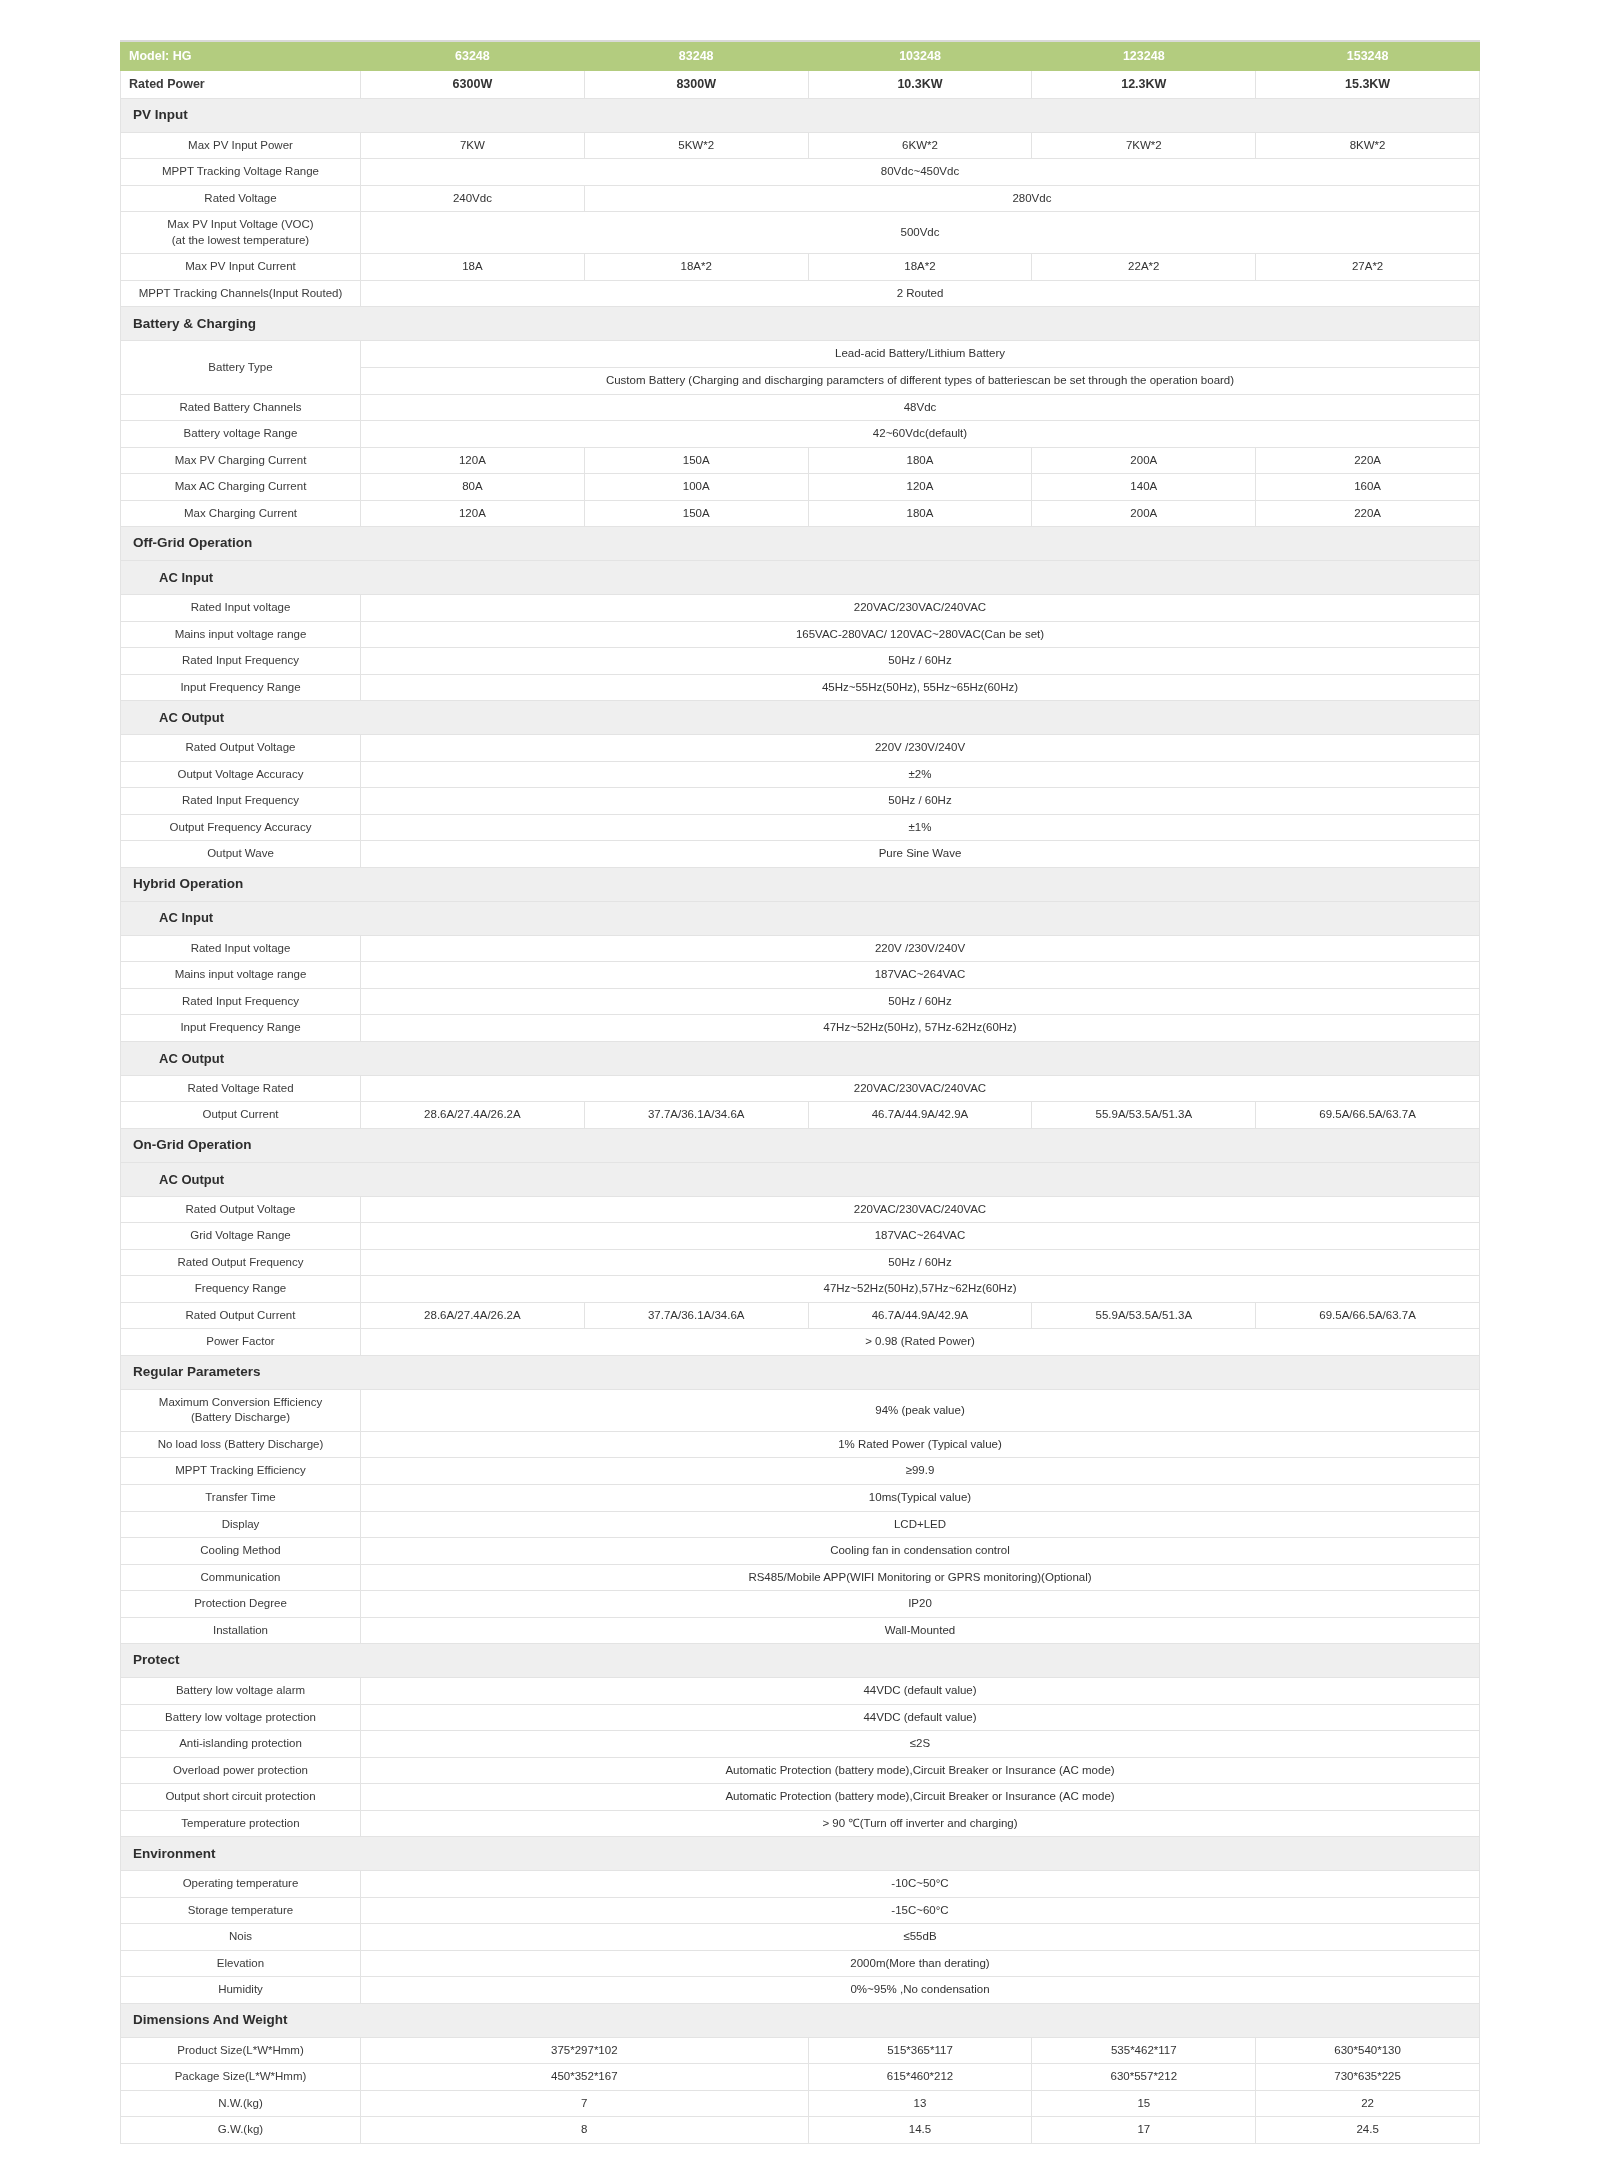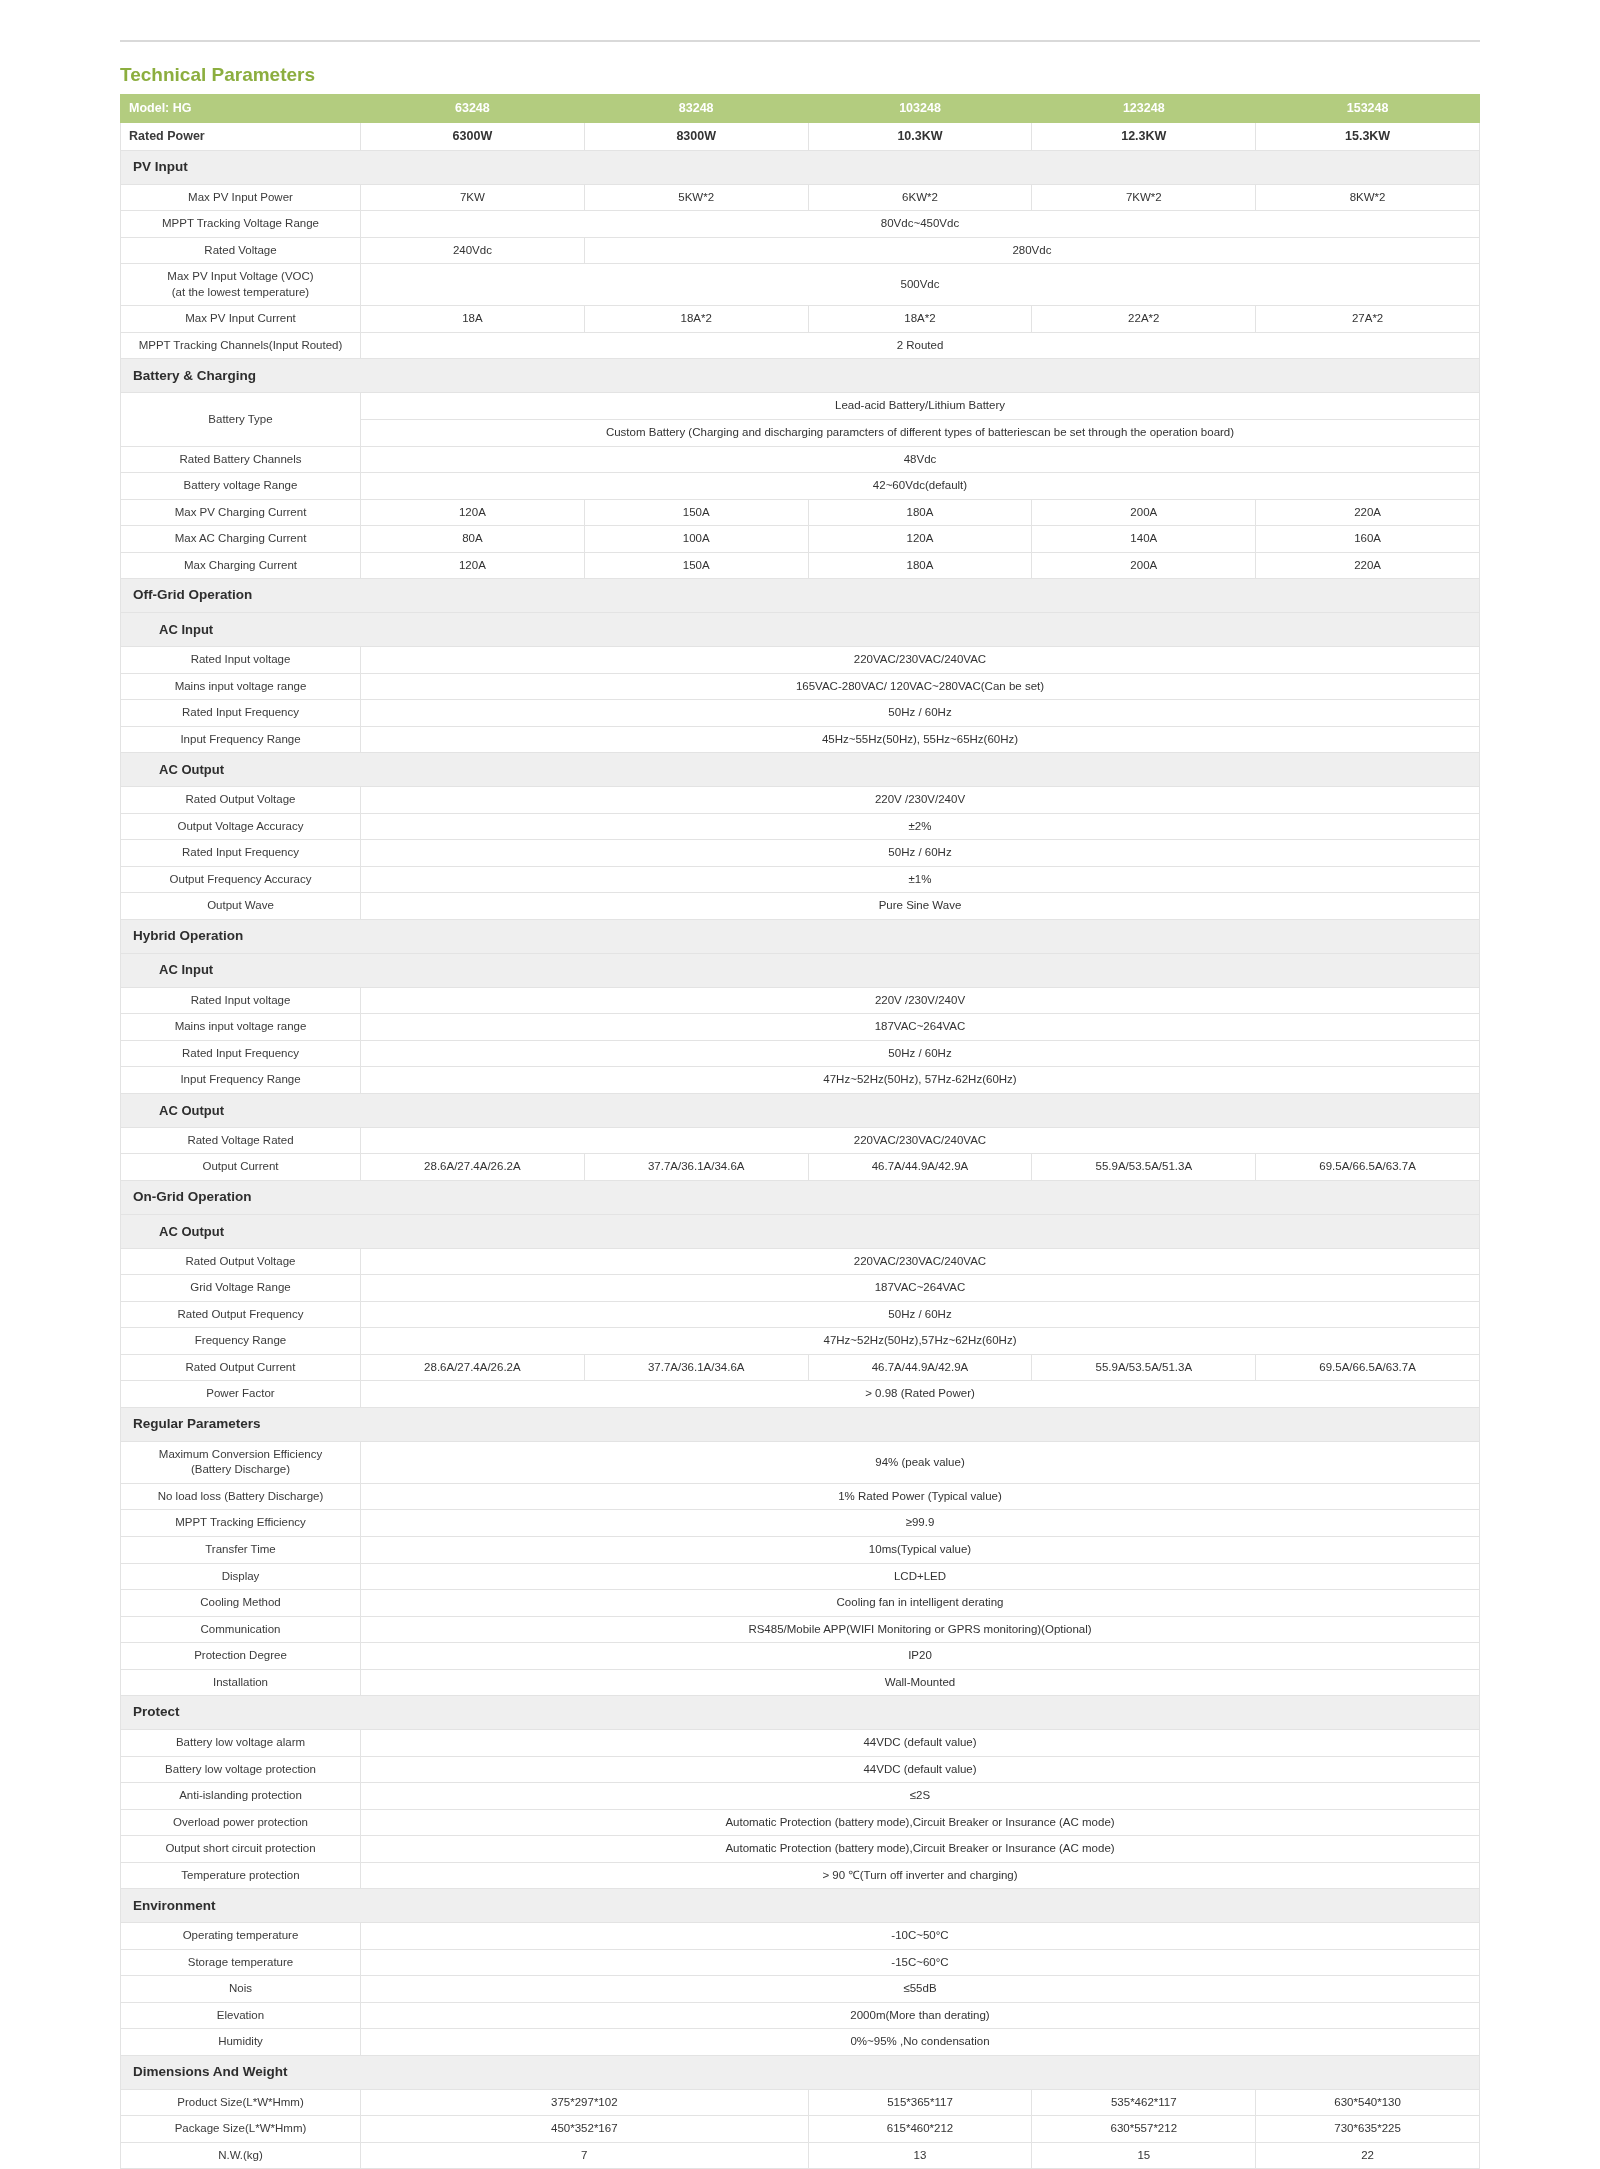--- a/index.html
+++ b/index.html
@@ -99,21 +99,20 @@
 </head>
 <body>
 
 <div class="page">
 
   <div class="header">
     <div class="header-rule"></div>
   </div>
 
   <div class="table-wrap">
-    <div class="section-title">Technical Parameters</div>
     <table class="spec">
       <colgroup>
         <col style="width:240px">
         <col style="width:auto">
         <col style="width:auto">
         <col style="width:auto">
         <col style="width:auto">
         <col style="width:auto">
       </colgroup>
       <tbody id="spec-body">
@@ -345,21 +344,21 @@
           <tr>
             <td class="label">Transfer Time</td>
             <td colspan="5">10ms(Typical value)</td>
           </tr>
           <tr>
             <td class="label">Display</td>
             <td colspan="5">LCD+LED</td>
           </tr>
           <tr>
             <td class="label">Cooling Method</td>
-            <td colspan="5">Cooling fan in intelligent derating</td>
+            <td colspan="5">Cooling fan in condensation control</td>
           </tr>
           <tr>
             <td class="label">Communication</td>
             <td colspan="5">RS485/Mobile APP(WIFI Monitoring or GPRS monitoring)(Optional)</td>
           </tr>
           <tr>
             <td class="label">Protection Degree</td>
             <td colspan="5">IP20</td>
           </tr>
           <tr>

